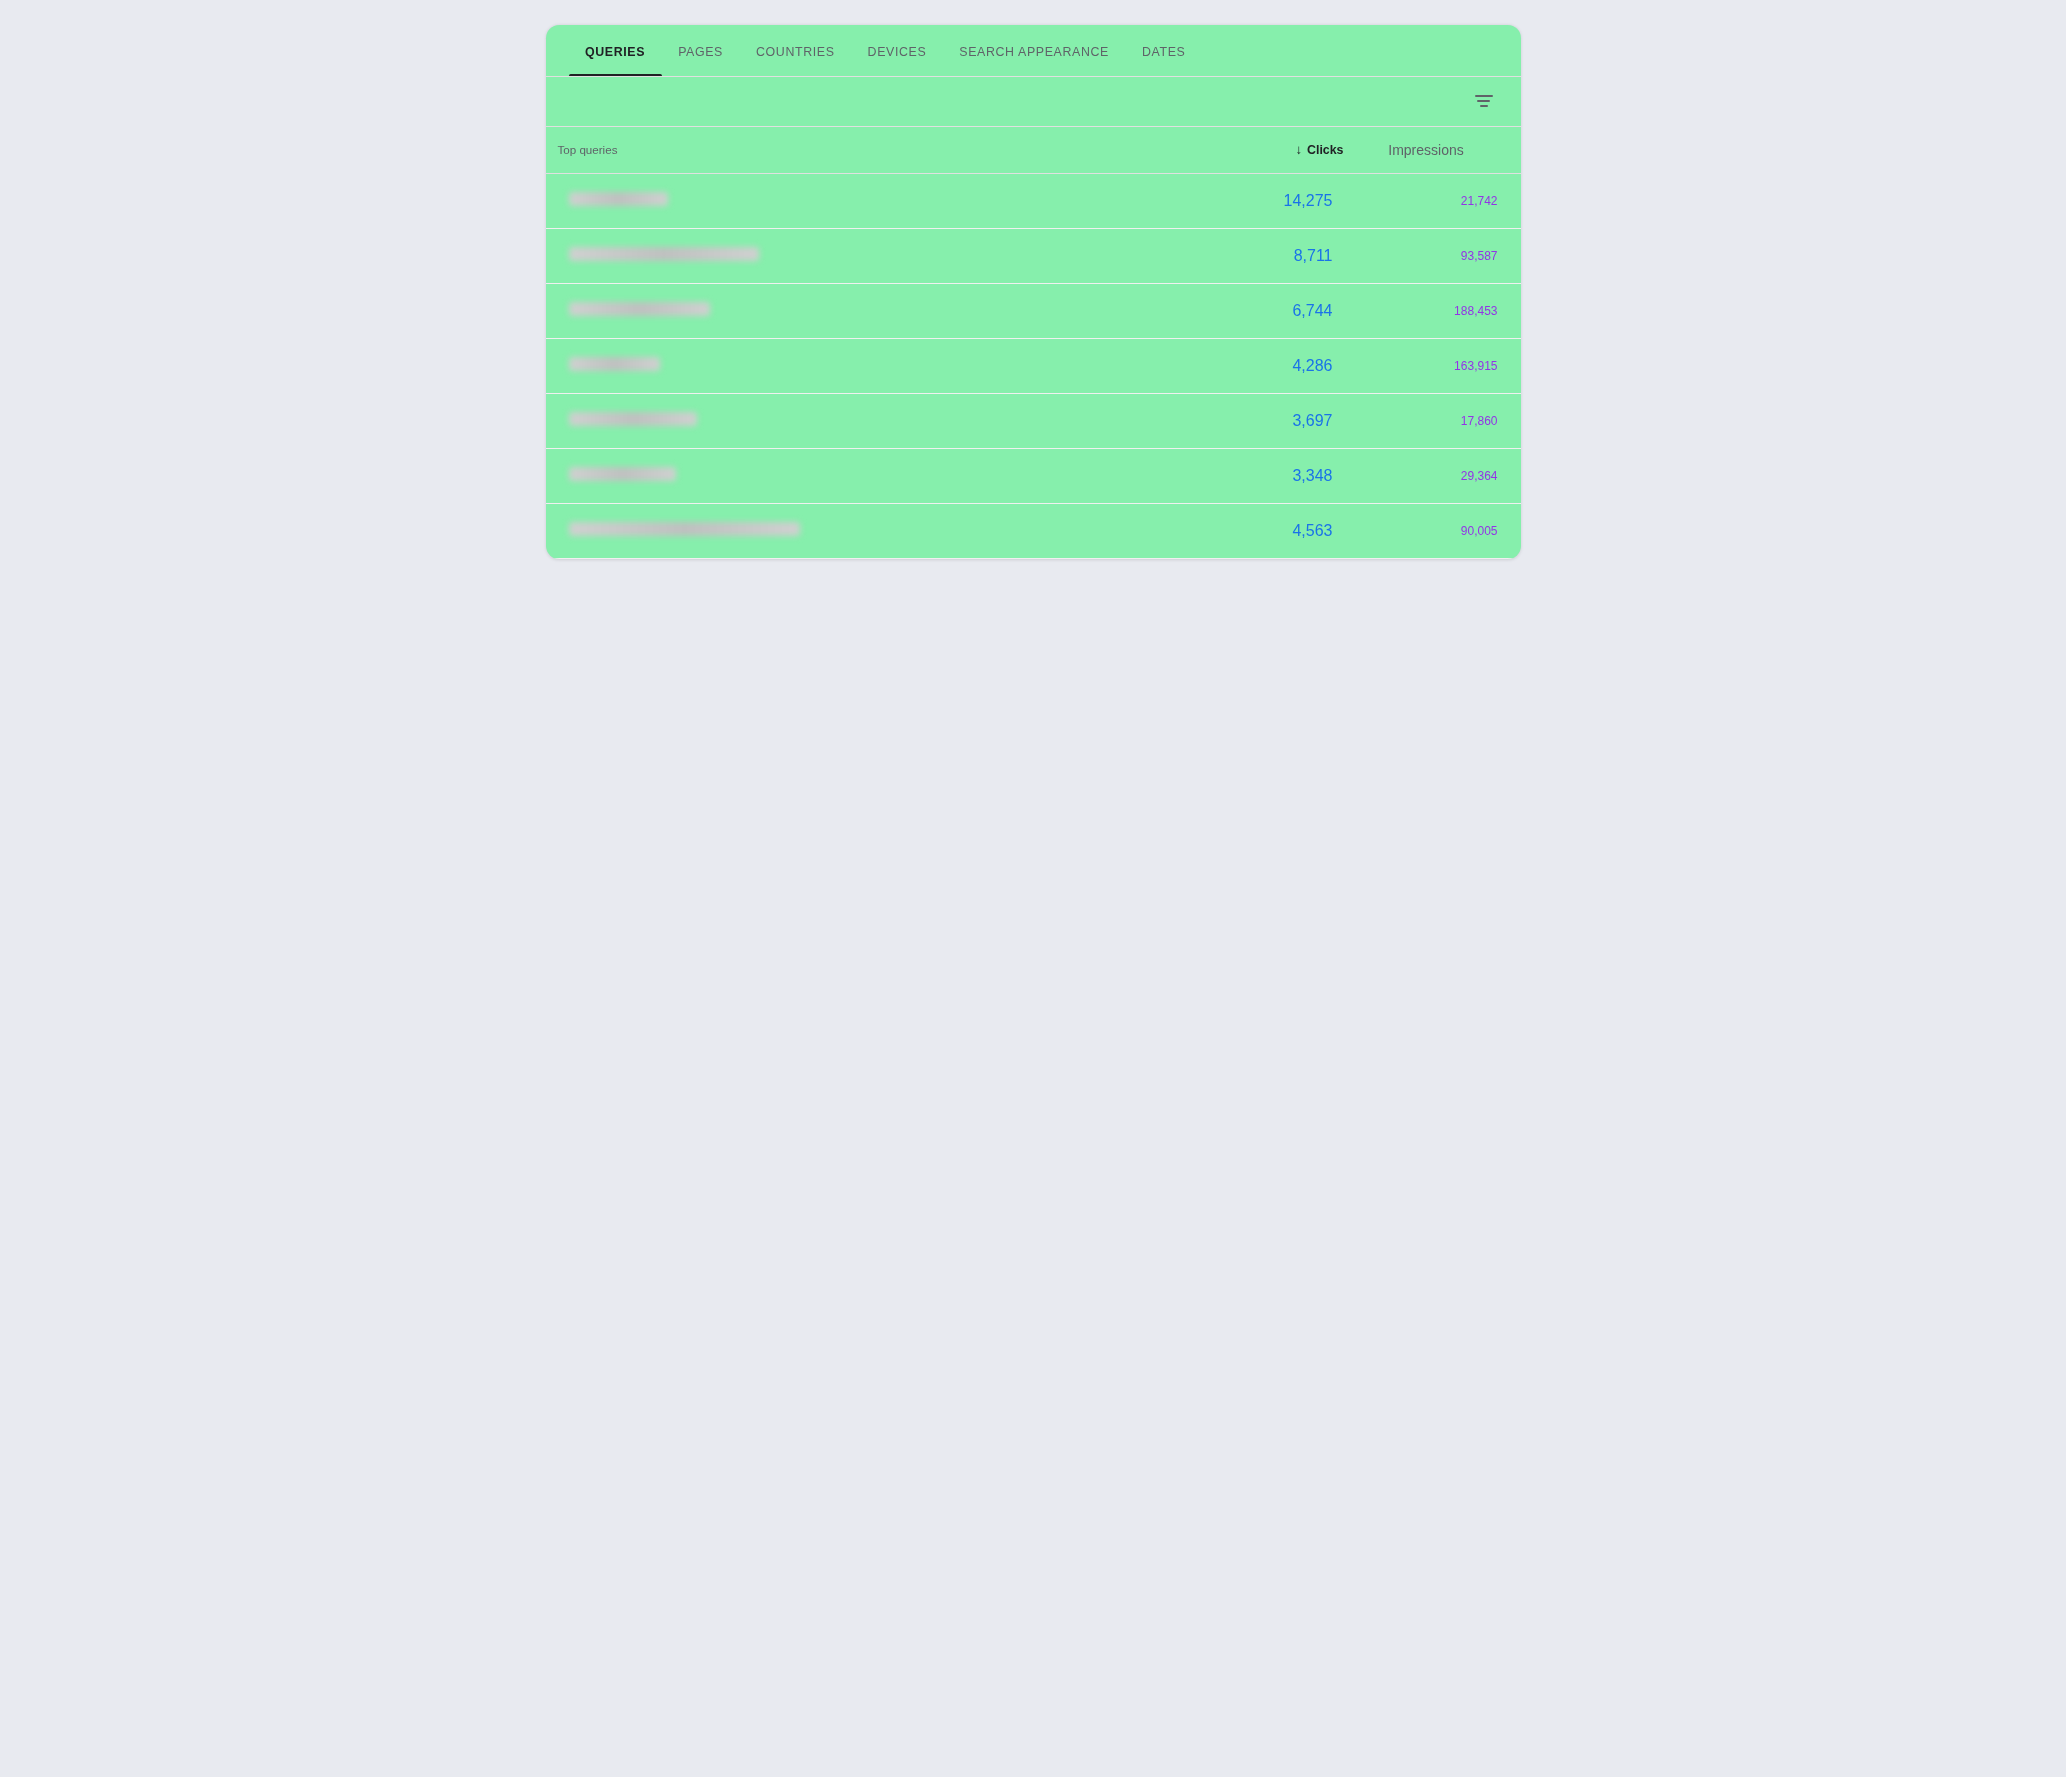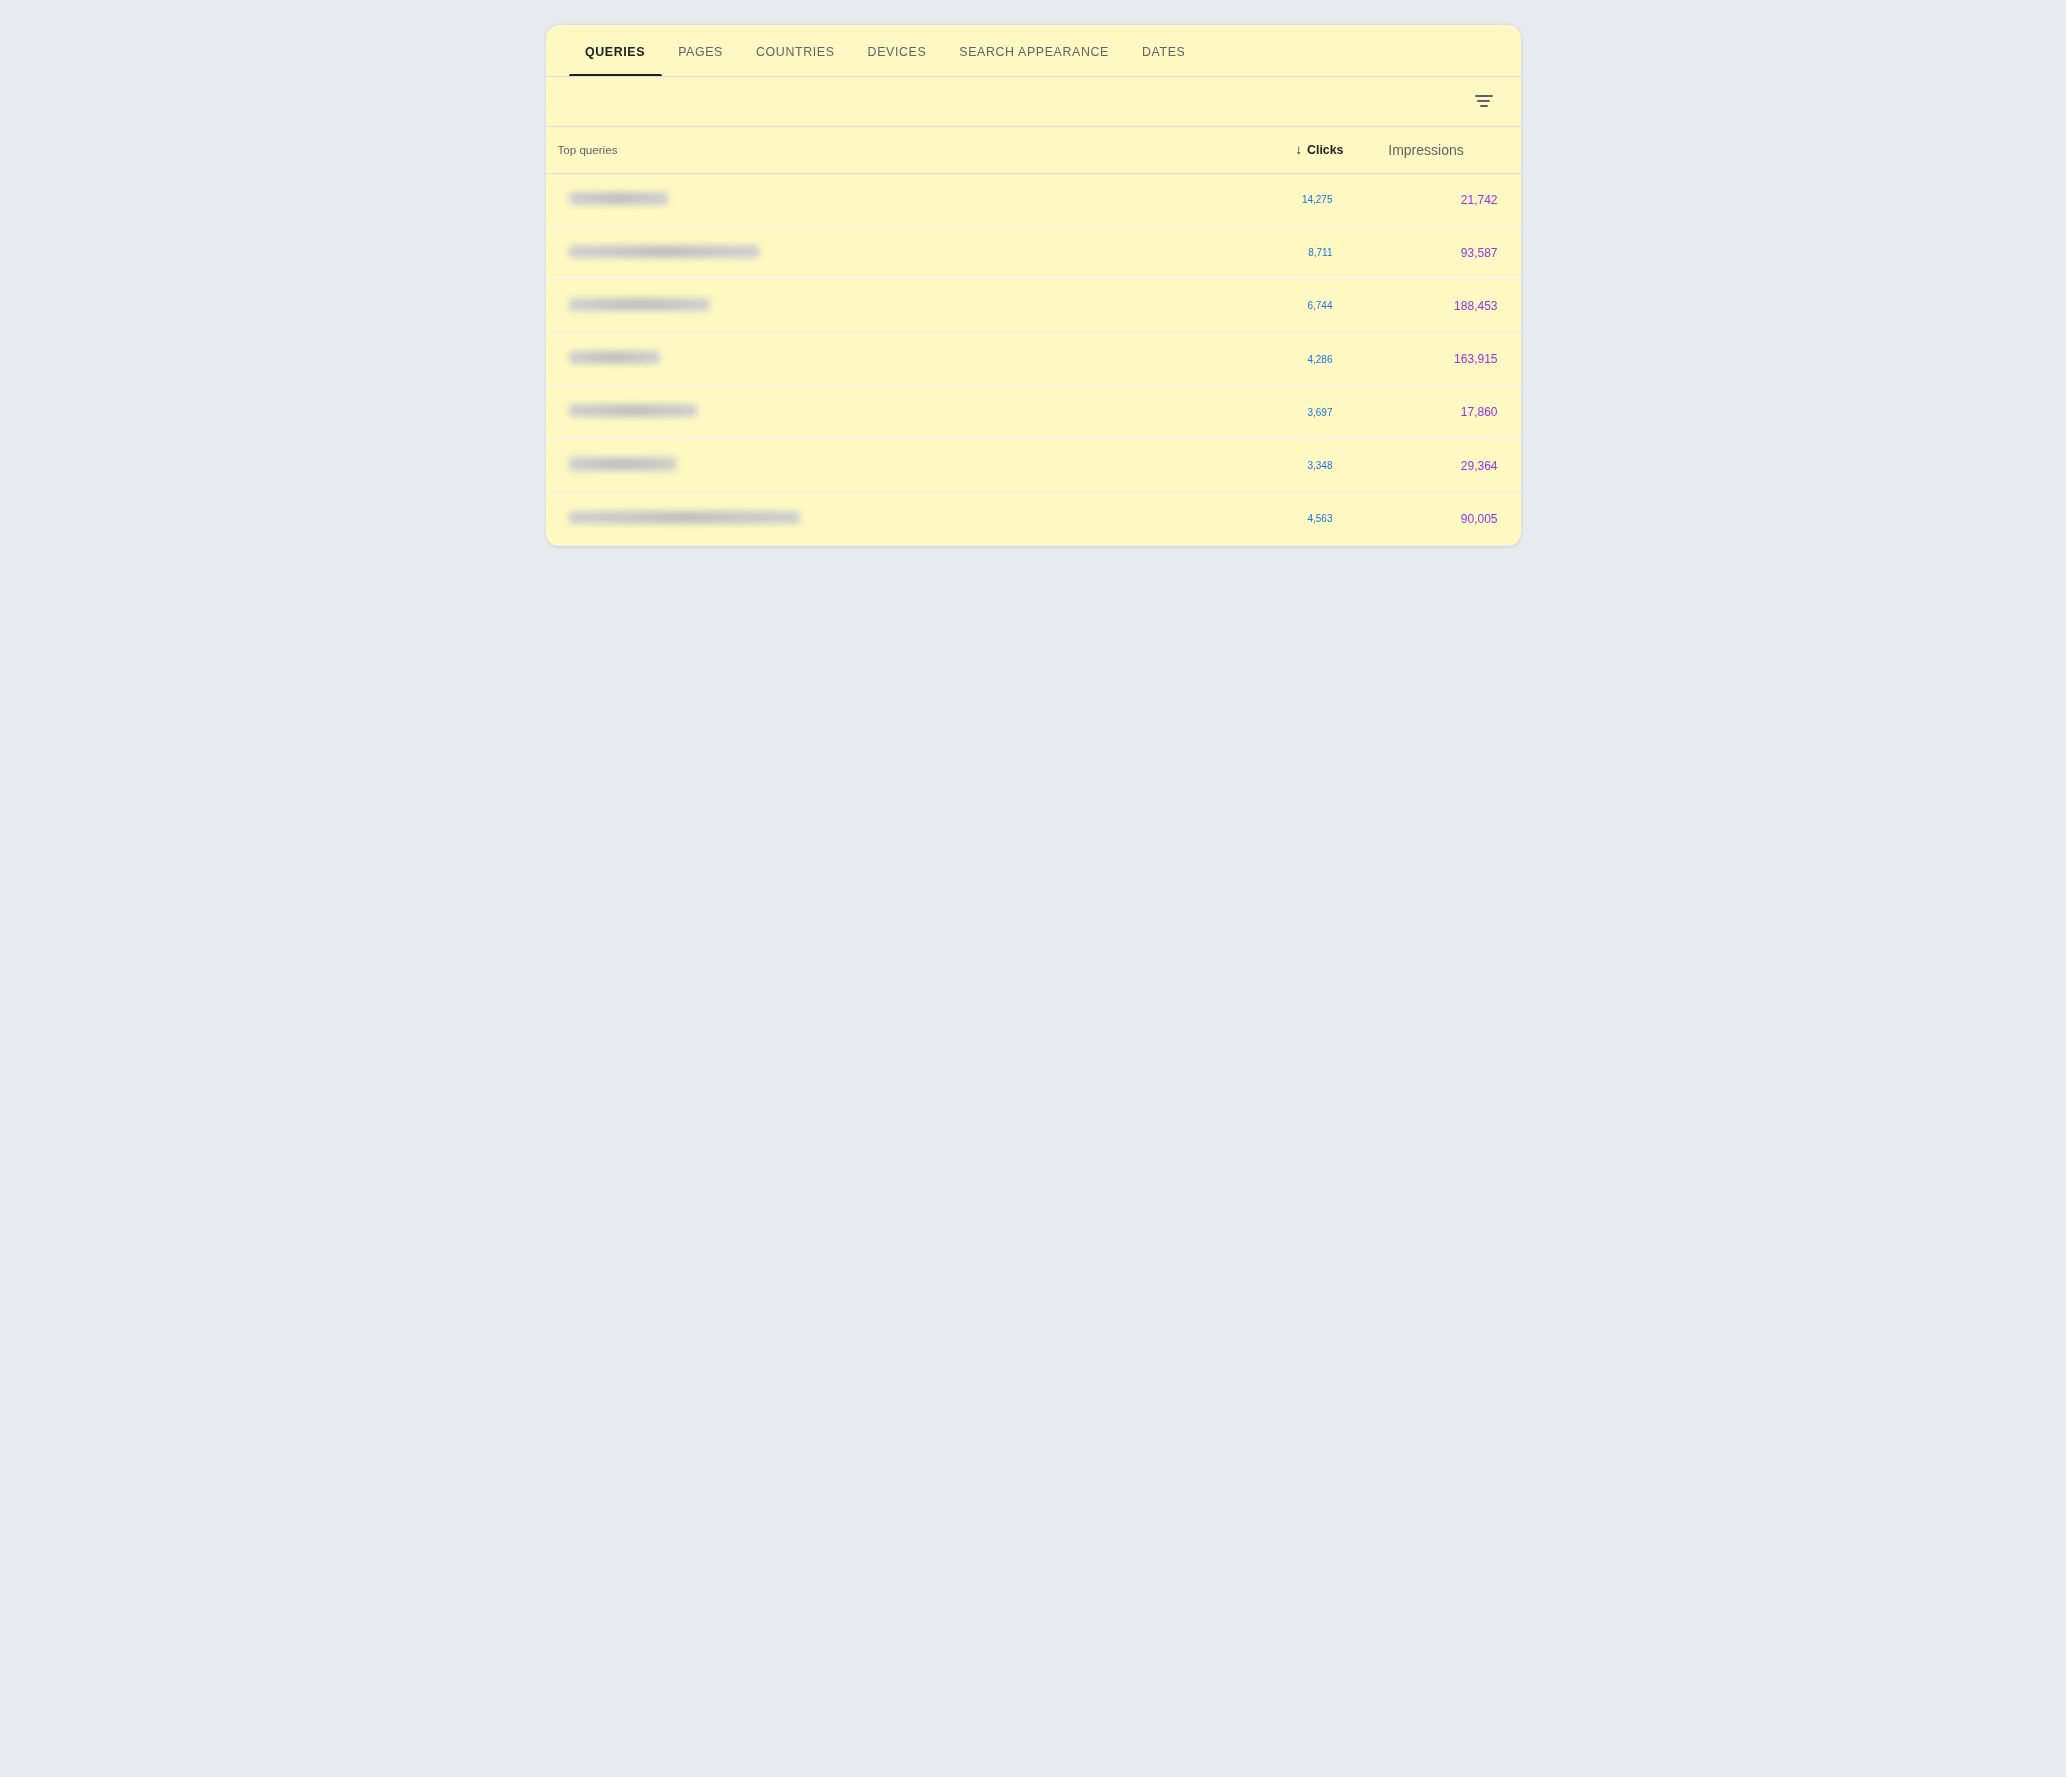--- a/index.html
+++ b/index.html
@@ -12,21 +12,21 @@
       background: #e8eaf0;
       font-family: 'Google Sans', Arial, sans-serif;
       display: flex;
       justify-content: center;
       align-items: flex-start;
       padding: 25px;
       min-height: 100vh;
     }
 
     .card {
-      background: #fef9c3;
+      background: #86efac;
       border-radius: 13.2px;
       width: 100%;
       max-width: 975px;
       box-shadow: 0 0.8px 3.3px rgba(0,0,0,0.12);
       overflow: hidden;
     }
 
     
     .tabs {
       display: flex;
@@ -146,21 +146,21 @@
       display: inline-block;
       height: 13.2px;
       border-radius: 3.3px;
       background: linear-gradient(90deg, #d0d0d0 0%, #c0c0c0 50%, #d0d0d0 100%);
       filter: blur(3.3px);
     }
 
     .clicks-value {
       width: 149px;
       text-align: right;
-      font-size: 10px;
+      font-size: 16px;
       color: #1a73e8;
       font-weight: 400;
     }
 
     .impressions-value {
       width: 165px;
       text-align: right;
       font-size: 12px;
       color: #9334e6;
       font-weight: 400;

